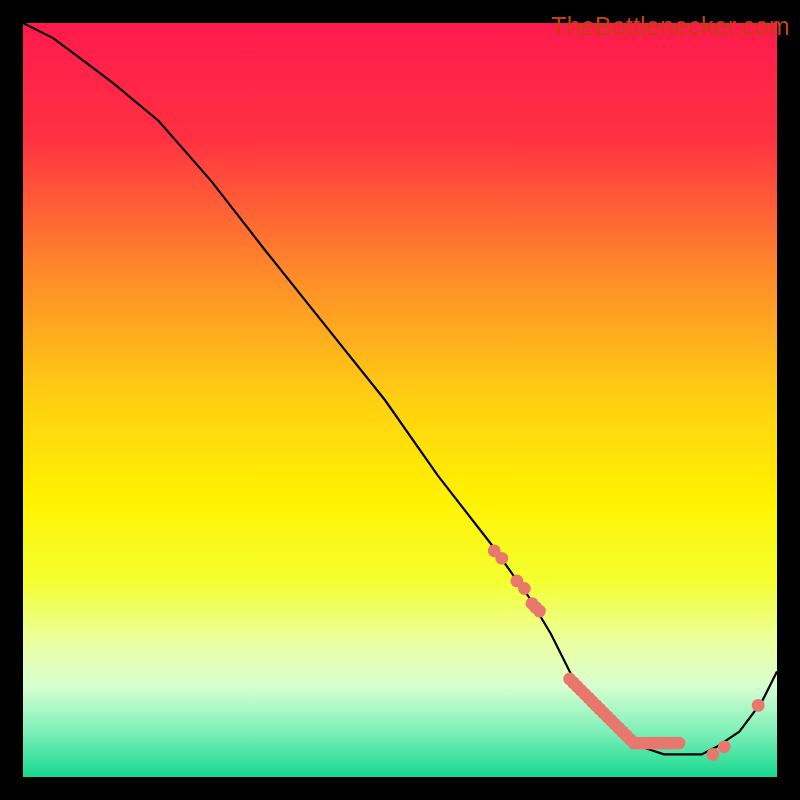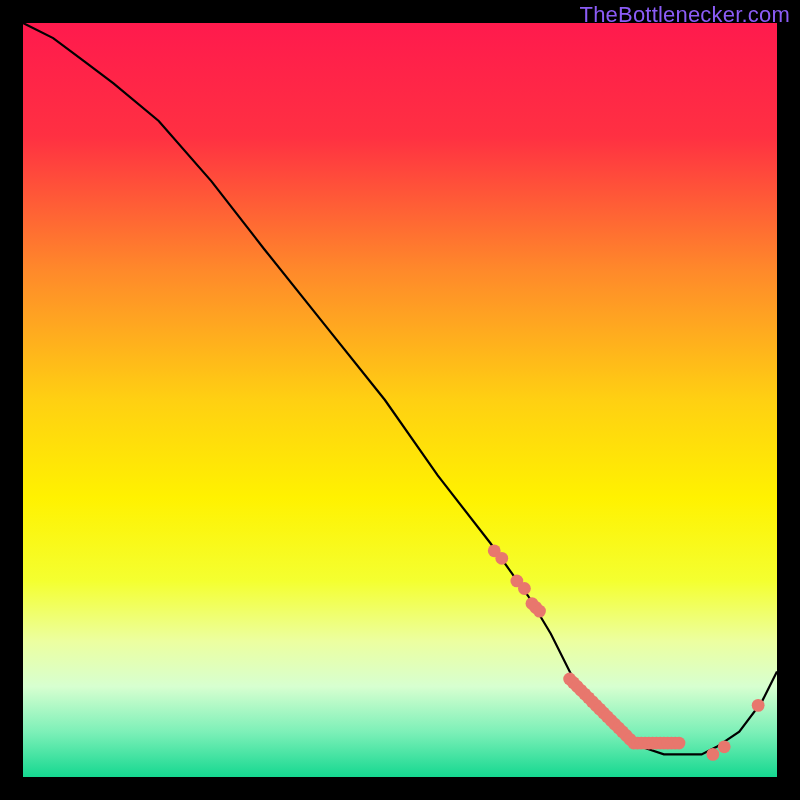--- a/index.html
+++ b/index.html
@@ -35,24 +35,24 @@
   .curve-svg {
     position: absolute;
     left: 0;
     top: 0;
     width: 100%;
     height: 100%;
     pointer-events: none;
   }
   .watermark {
     position: absolute;
-    top: 2px;
+    top: 12px;
     right: 10px;
-    color: #8b5cf6;
-    font-size: 22px;
+    color: #c2410c;
+    font-size: 25px;
     letter-spacing: 0.2px;
     user-select: none;
   }
   .dot {
     fill: #e8776d;
     stroke: none;
   }
   .curve {
     fill: none;
     stroke: #000;

